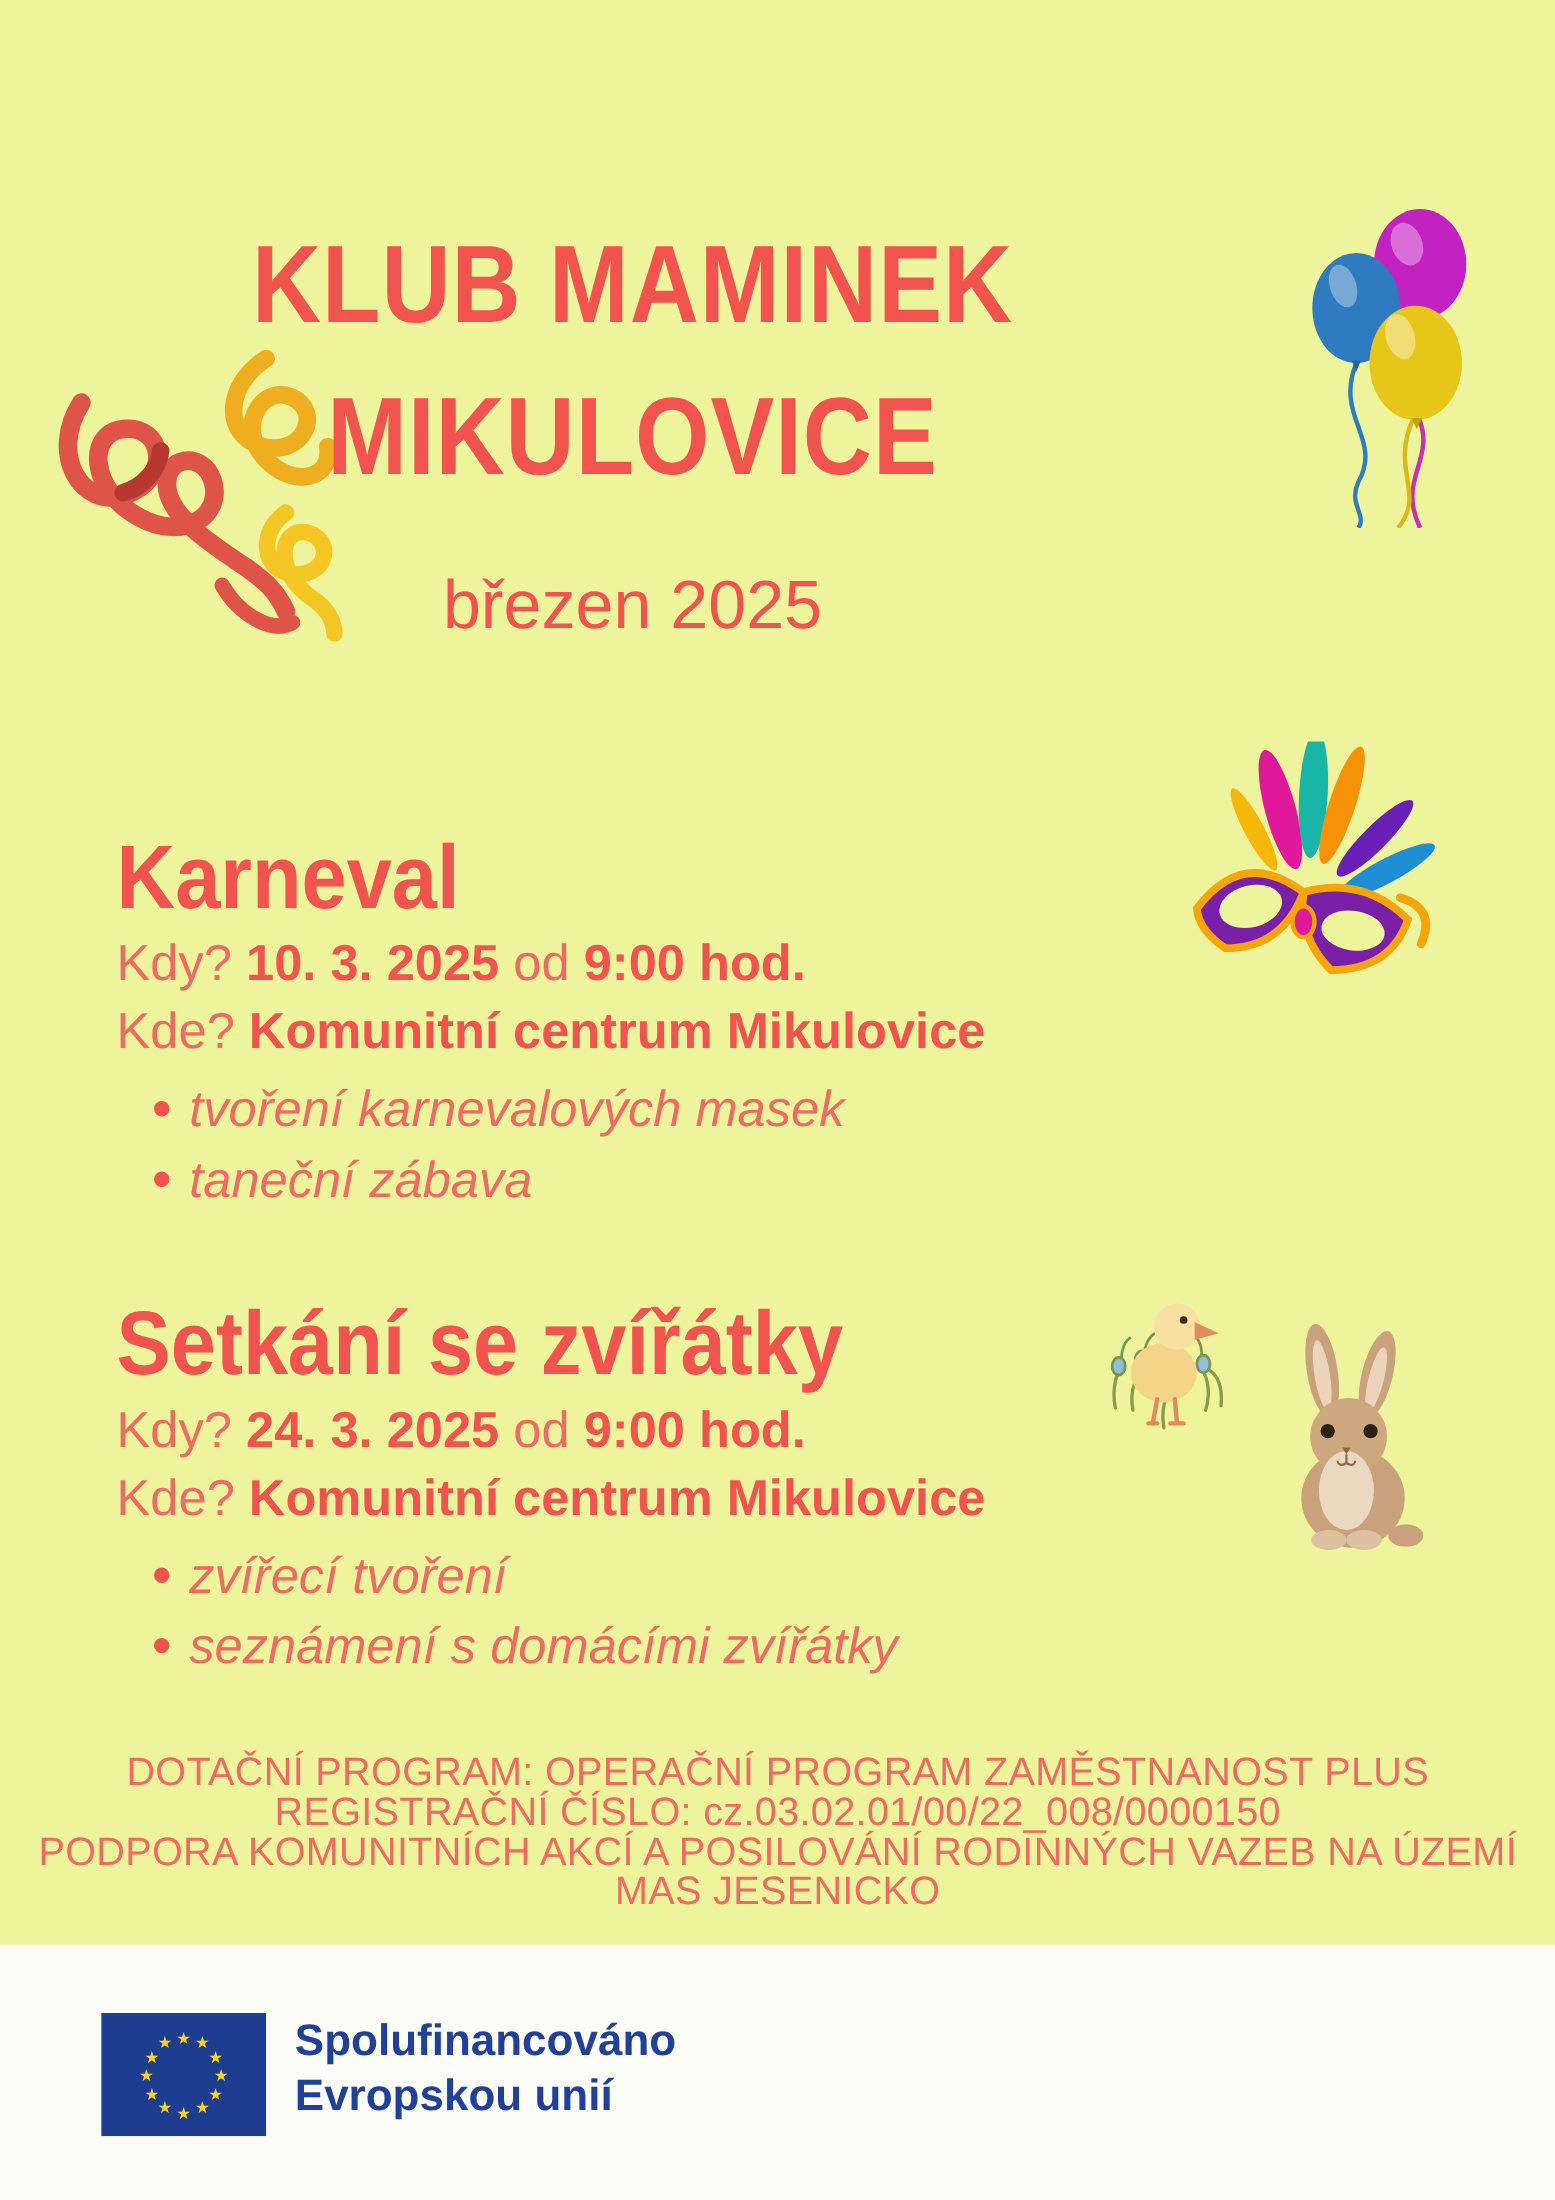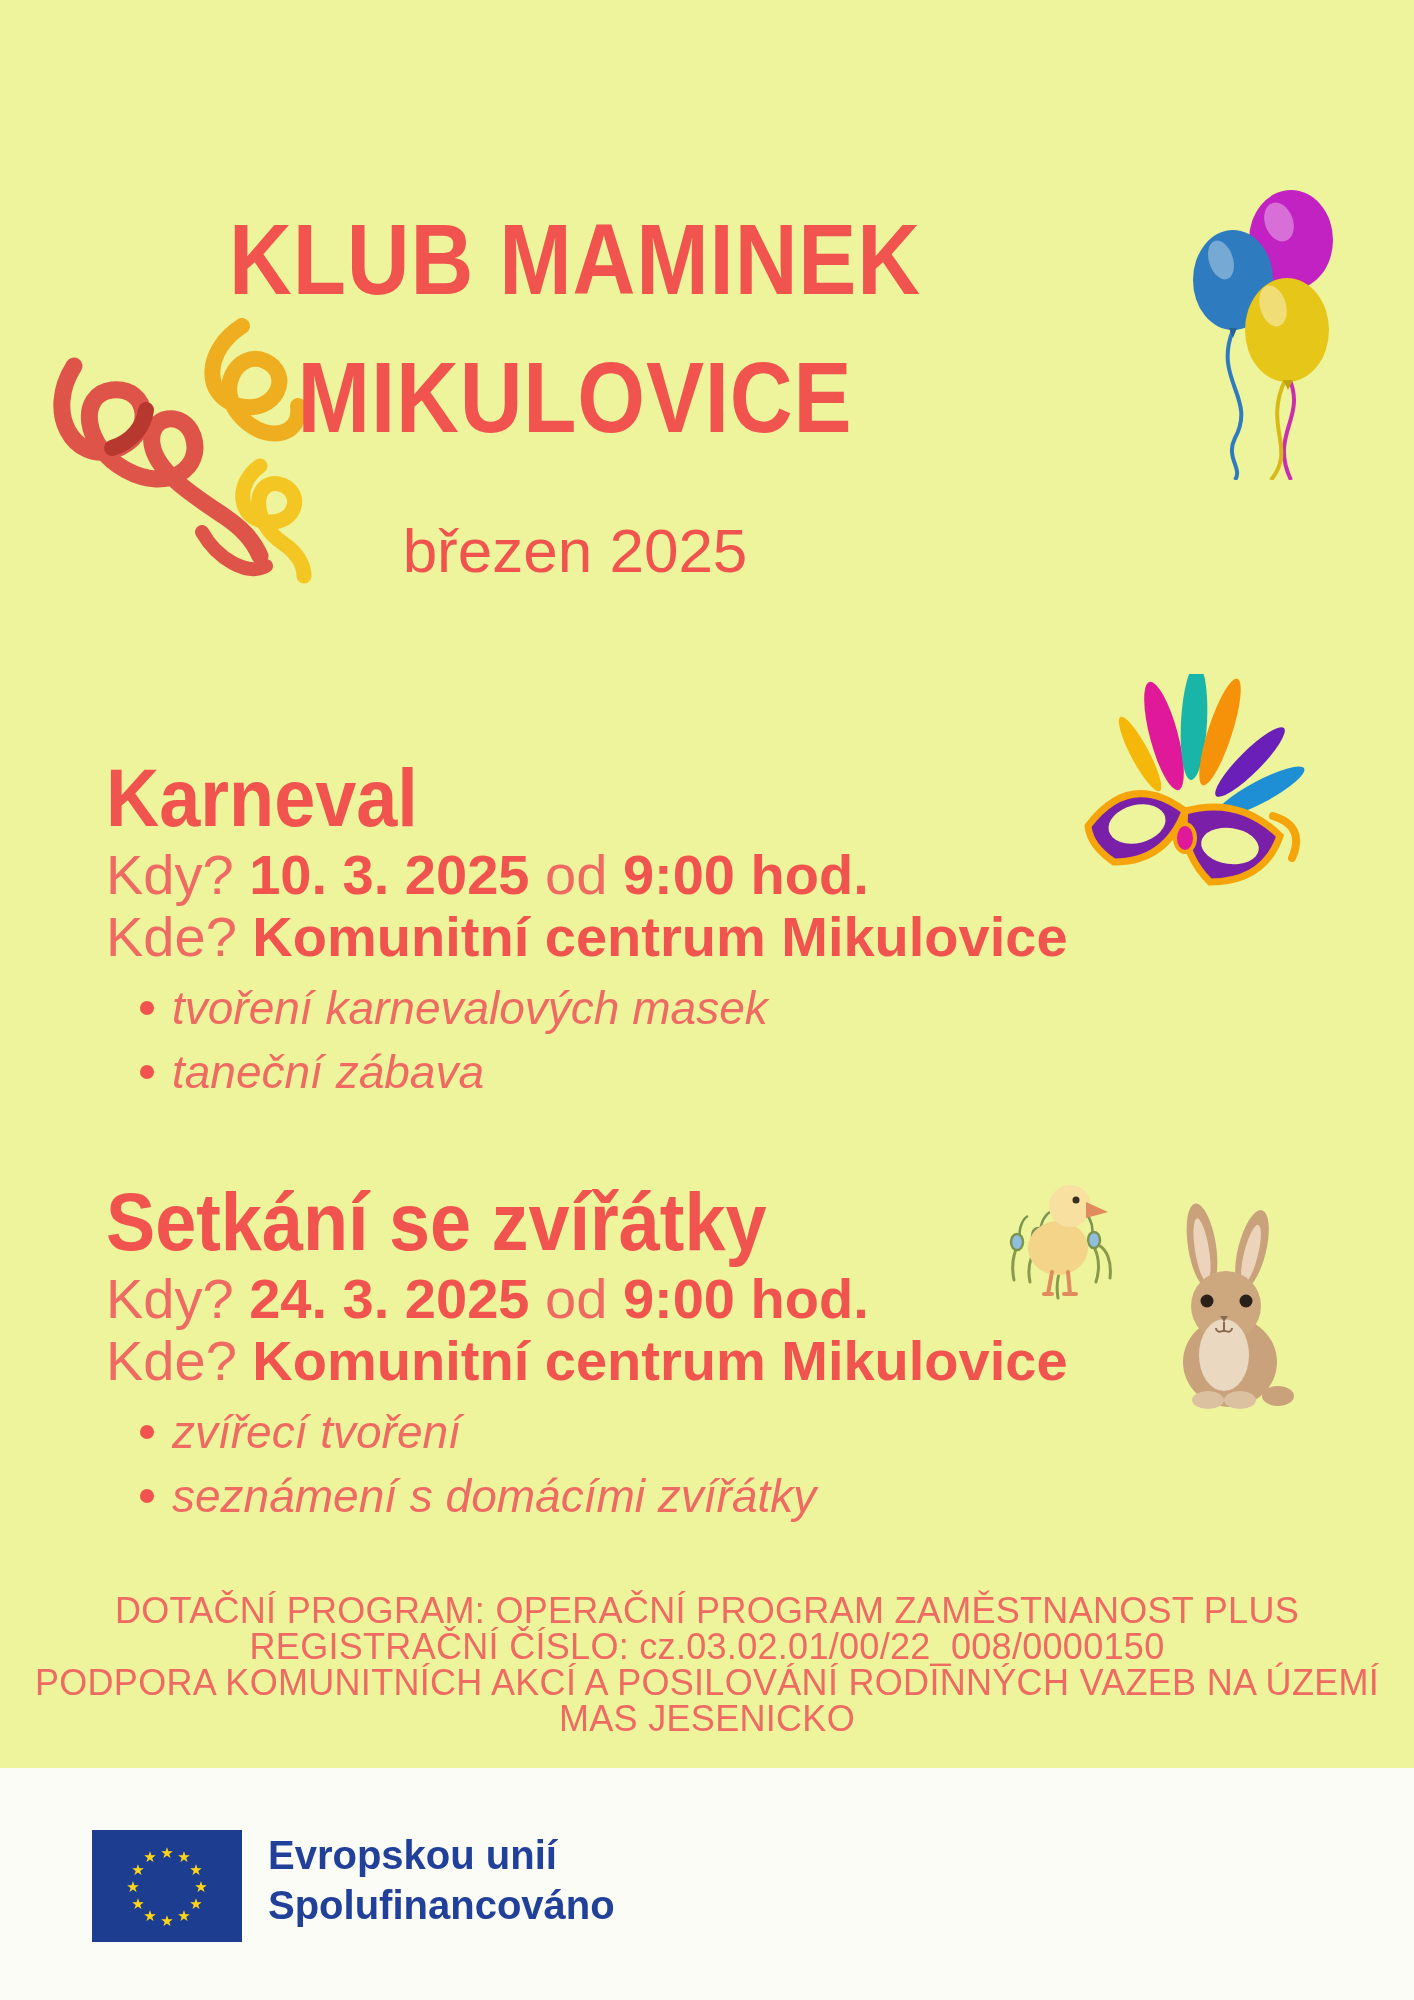--- a/index.html
+++ b/index.html
@@ -30,21 +30,21 @@
     font-size:62px;font-weight:400;color:var(--accent);
   }
   
   .event{position:absolute;left:106px;width:900px;}
   .event-1{top:752px;}
   .event-2{top:1176px;}
   .event-heading{
     font-size:82px;font-weight:bold;line-height:92px;color:var(--accent);
     transform:scaleX(.9);transform-origin:0 0;white-space:nowrap;
   }
-  .event-line{font-size:56px;line-height:62px;color:var(--body-text);white-space:nowrap;}
+  .event-line{font-size:46px;line-height:62px;color:var(--body-text);white-space:nowrap;}
   .event-line b{color:var(--accent);}
   .event-line .lbl{font-weight:400;}
   .event-bullets{margin:8px 0 0 0;padding:0;list-style:none;font-style:italic;}
   .event-bullets li{
     position:relative;padding-left:66px;font-size:46px;line-height:64px;
     color:var(--body-text);white-space:nowrap;
   }
   .event-bullets li::before{
     content:"";position:absolute;left:34px;top:25px;width:14px;height:14px;
     border-radius:50%;background:var(--accent);
@@ -221,19 +221,19 @@
         <text x="75" y="96">★</text>
           <text x="58" y="91">★</text>
         <text x="46" y="79">★</text>
           <text x="41" y="62">★</text>
         <text x="46" y="45">★</text>
           <text x="58" y="32">★</text>
       </g>
     </svg>
 
     <div class="eu-text">
+      <div>Spolufinancováno</div>
       <div>Evropskou unií</div>
-      <div>Spolufinancováno</div>
     </div>
 
 
   </div>
 </div>
 
 </body></html>

